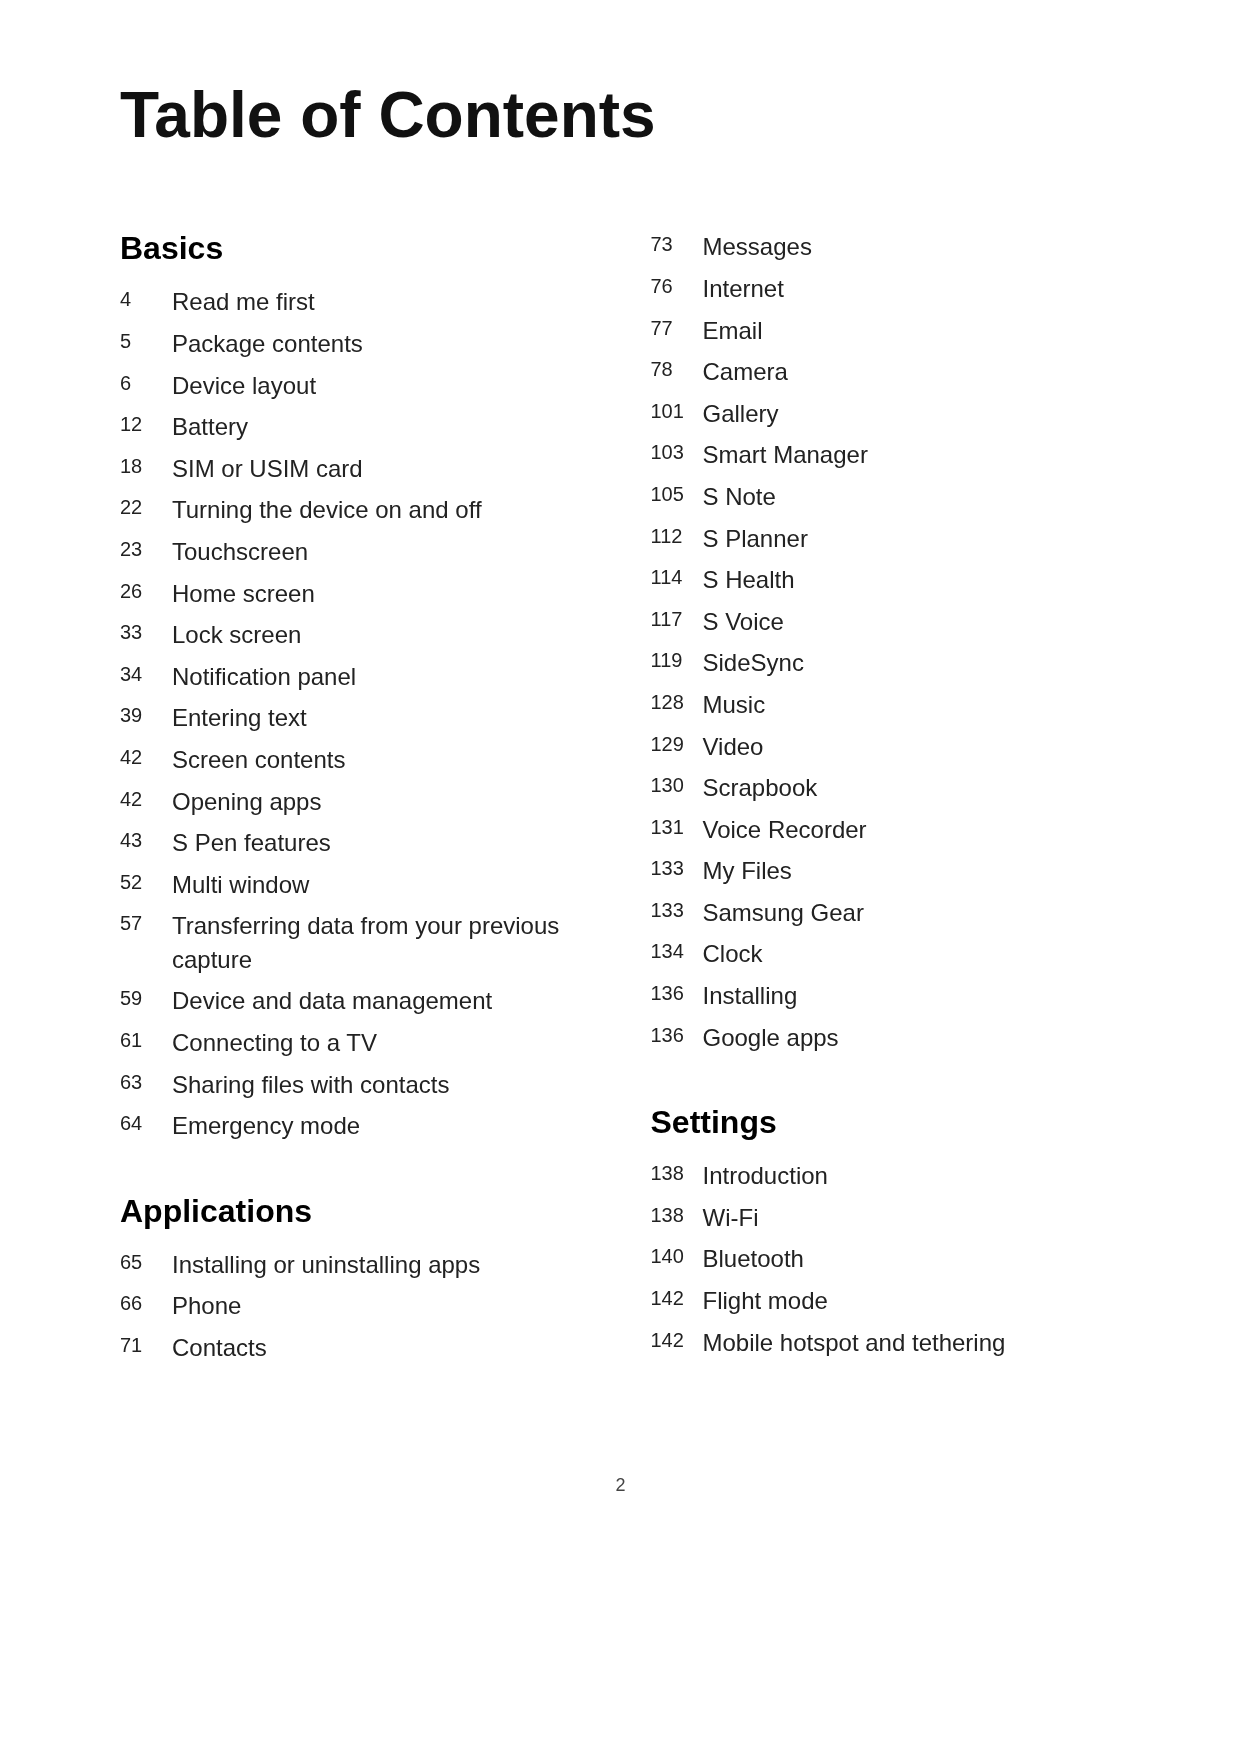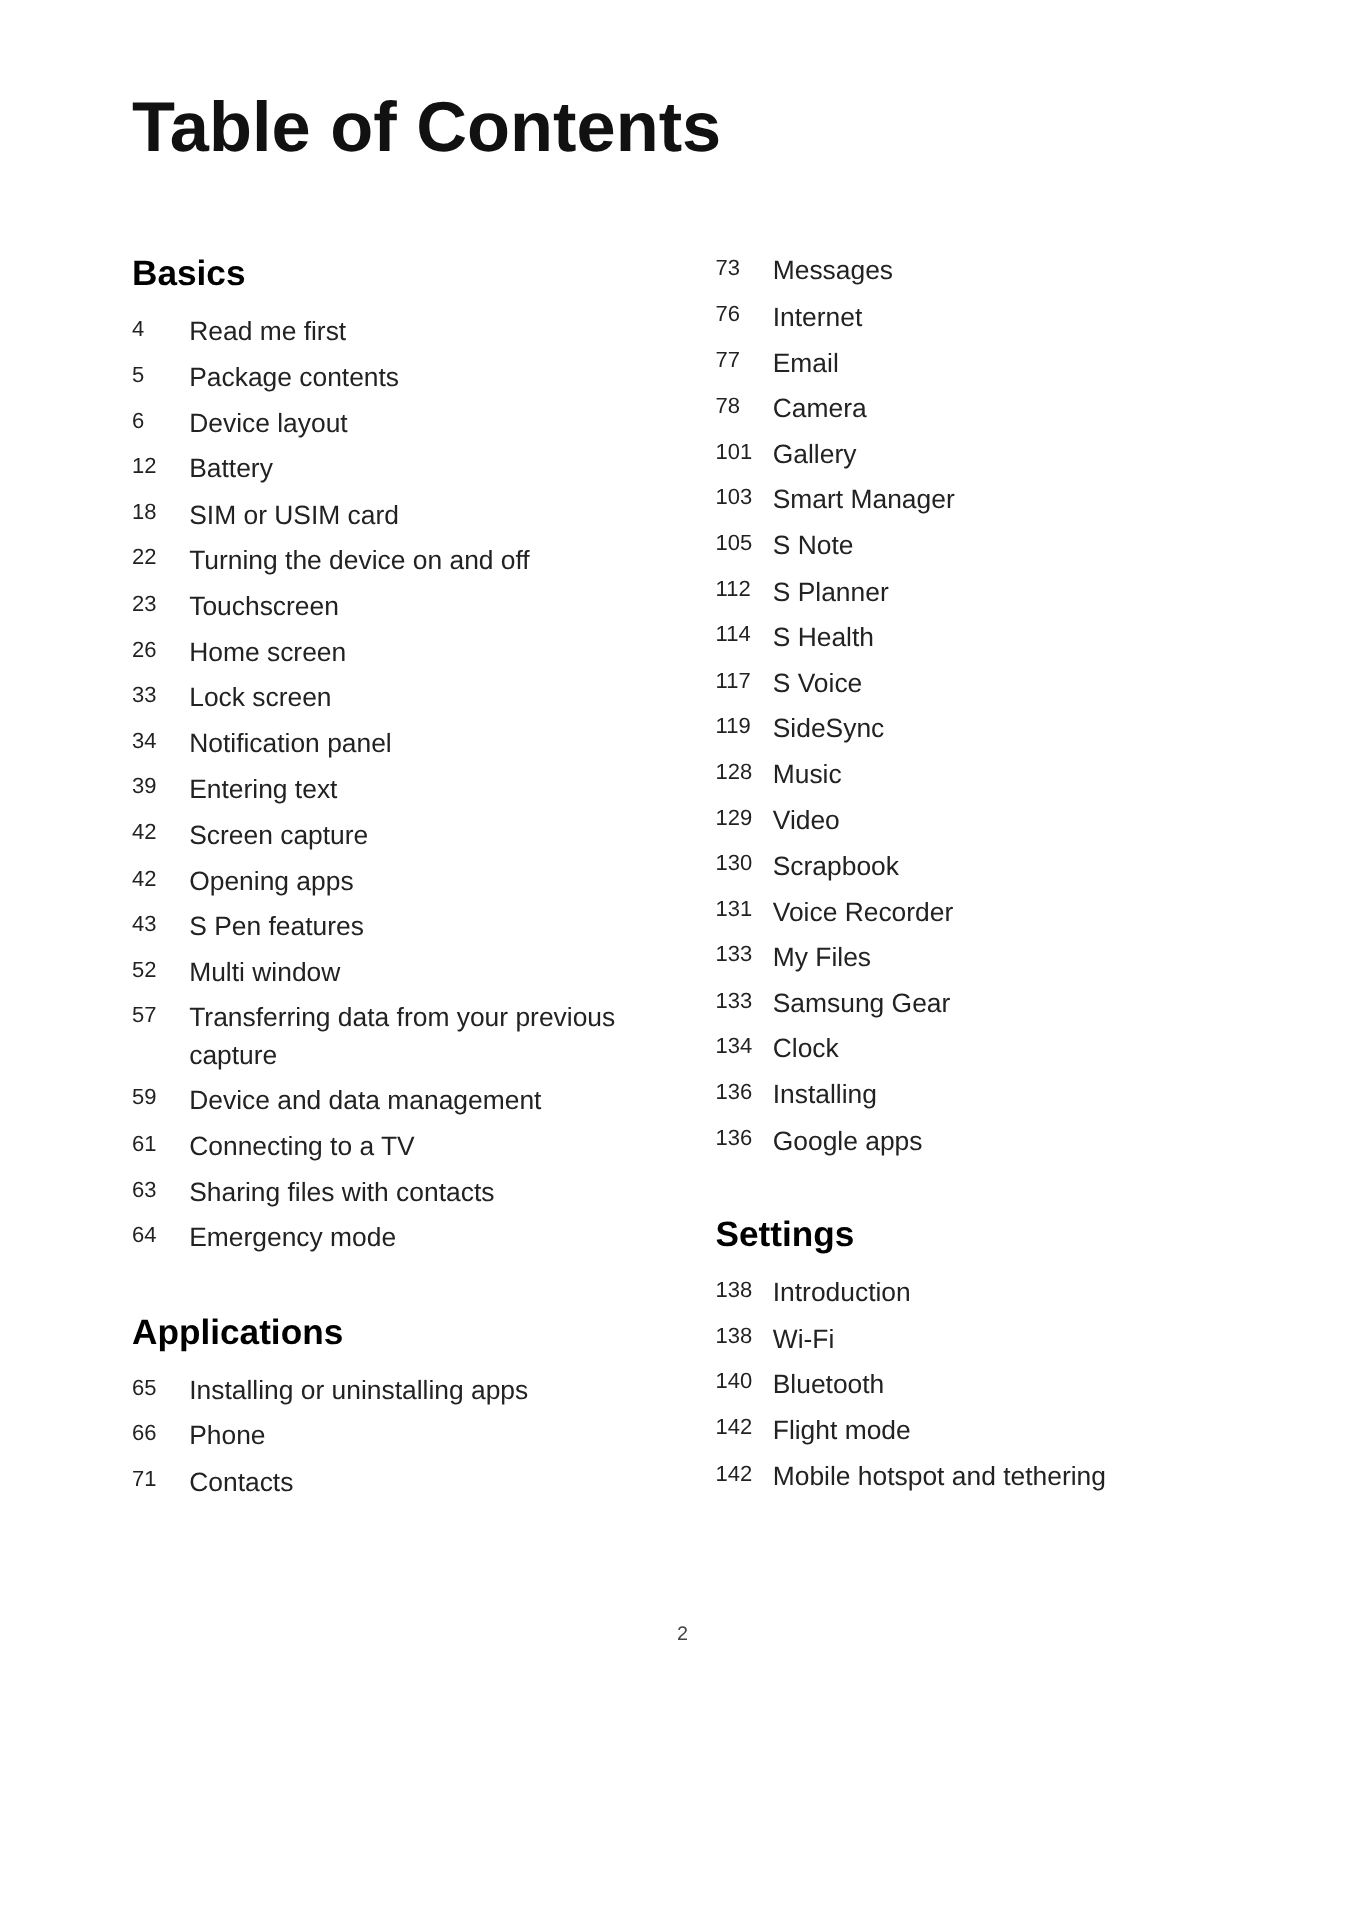--- a/index.html
+++ b/index.html
@@ -117,21 +117,21 @@
         <li class="toc-item">
           <span class="toc-page">34</span>
           <span class="toc-label">Notification panel</span>
         </li>
         <li class="toc-item">
           <span class="toc-page">39</span>
           <span class="toc-label">Entering text</span>
         </li>
         <li class="toc-item">
           <span class="toc-page">42</span>
-          <span class="toc-label">Screen capture</span>
+          <span class="toc-label">Screen contents</span>
         </li>
         <li class="toc-item">
           <span class="toc-page">42</span>
           <span class="toc-label">Opening apps</span>
         </li>
         <li class="toc-item">
           <span class="toc-page">43</span>
           <span class="toc-label">S Pen features</span>
         </li>
         <li class="toc-item">

